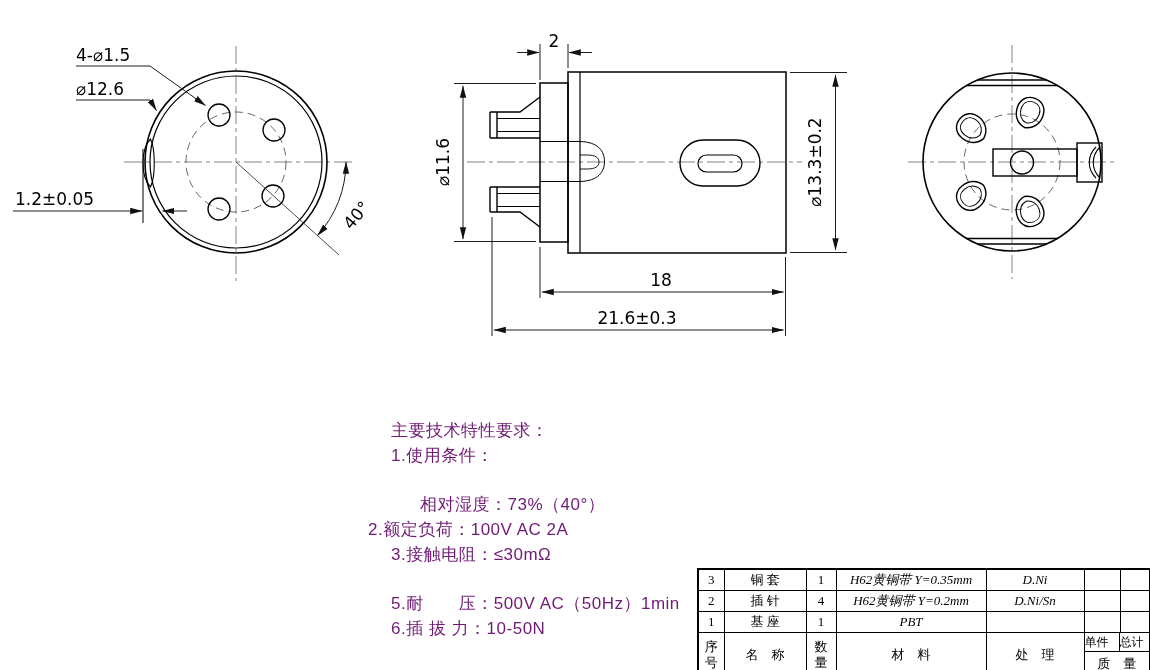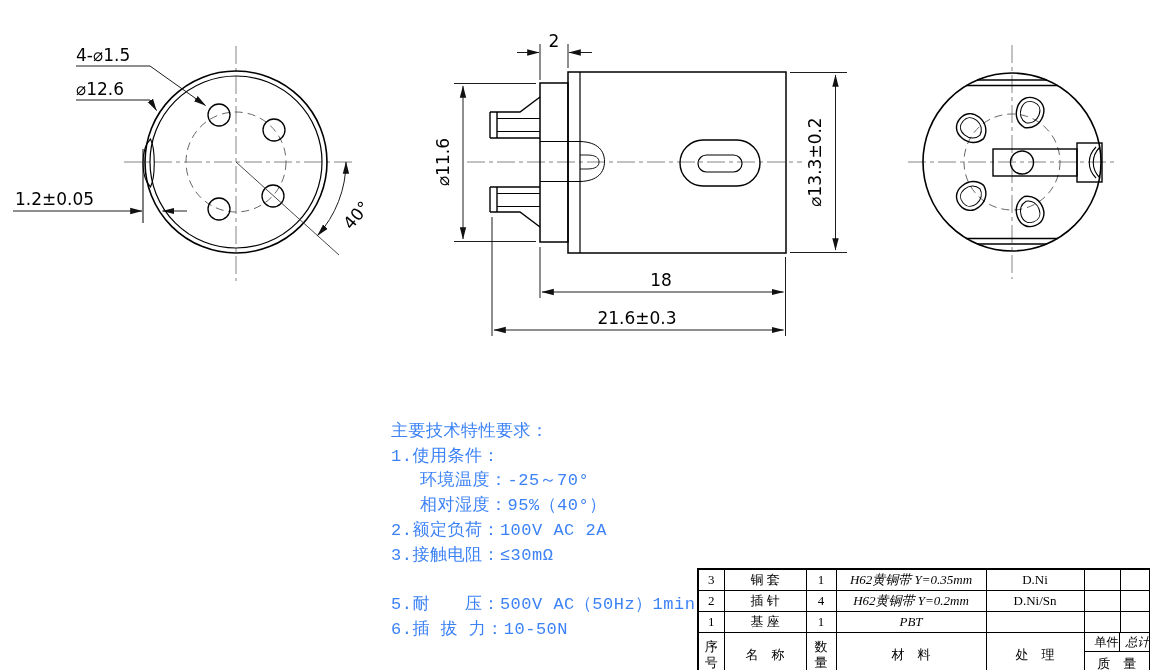--- a/index.html
+++ b/index.html
@@ -2,35 +2,35 @@
 <html><head>
 <meta charset="utf-8">
 <style>
   html,body{margin:0;padding:0;}
   body{width:1150px;height:670px;overflow:hidden;background:#fff;position:relative;
        font-family:"Liberation Serif", serif;}
   .page{position:absolute;left:0;top:0;width:1150px;height:670px;}
   svg{position:absolute;left:0;top:0;}
   svg text{fill:#000;font-family:"DejaVu Sans", sans-serif;font-size:17px;}
   .notes{position:absolute;left:0;top:0;width:1150px;height:670px;pointer-events:none;}
-  .note-line{position:absolute;font-size:17px;color:#3b82f6;white-space:pre;
-             font-family:Liberation Mono, monospace;letter-spacing:0.5px;}
+  .note-line{position:absolute;font-size:17px;color:#701a75;white-space:pre;
+             font-family:Liberation Sans, sans-serif;letter-spacing:0.5px;}
   table.parts{position:absolute;left:697px;top:568px;border-collapse:collapse;
               table-layout:fixed;width:452px;background:#fff;}
   table.parts td{border:1px solid #000;text-align:center;vertical-align:middle;
                  padding:0;font-size:13px;color:#000;overflow:hidden;}
   table.parts{border:2px solid #000;}
   td.mat{font-size:12px;font-style:italic;}
-  td.proc{font-size:12px;}
+  td.proc{font-size:12px;font-style:italic;}
   td.two-line{white-space:pre-line;line-height:16px;font-size:13px;}
   td.mass-cell{padding:0;}
   .mass-top{display:flex;height:18px;border-bottom:1px solid #000;}
-  .mass-top span{flex:none;display:block;font-size:12px;line-height:18px;text-align:right;}
+  .mass-top span{flex:none;display:block;font-size:12px;line-height:18px;text-align:left;}
   .mass-top span:first-child{width:34px;border-right:1px solid #000;}
-  .mass-top span:last-child{width:30px;font-style:italic;}
+  .mass-top span:last-child{width:30px;}
   .mass-bottom{font-size:13px;line-height:24px;text-align:center;}
 </style>
 </head>
 <body>
 
 <div class="page">
 
 <svg width="1150" height="670" viewBox="0 0 1150 670">
   <defs>
     <marker id="arw" viewBox="0 0 12 8" refX="11.5" refY="4" markerWidth="13" markerHeight="9" orient="auto-start-reverse">
@@ -175,23 +175,22 @@
         <path d="M0,-16.5 C8.5,-15 13.5,-8 13.5,0.5 C13.5,9.5 7.5,14.5 0,14.5 C-7.5,14.5 -13.5,9.5 -13.5,0.5 C-13.5,-8 -8.5,-15 0,-16.5 Z" stroke-width="1.4"></path>
         <path d="M0,-11.5 C6,-10.5 9.5,-5.5 9.5,0.5 C9.5,7 5.5,10.5 0,10.5 C-5.5,10.5 -9.5,7 -9.5,0.5 C-9.5,-5.5 -6,-10.5 0,-11.5 Z" stroke-width="1"></path>
       </g>
     </g>
   </g>
 </svg>
 
 <div class="notes">
   <div class="note-line" style="left:391px;top:419px">主要技术特性要求：</div>
   <div class="note-line" style="left:391px;top:444px">1.使用条件：</div>
-  <div class="note-line" style="left:420px;top:468px">环境温度：-25～70°</div>
-  <div class="note-line" style="left:420px;top:493px">相对湿度：95%（40°）</div>
-  <div class="note-line" style="left:391px;top:518px">2.额定负荷：100V AC 2A</div>
+  <div class="note-line" style="left:420px;top:493px">相对湿度：73%（40°）</div>
+  <div class="note-line" style="left:368px;top:518px">2.额定负荷：100V AC 2A</div>
   <div class="note-line" style="left:391px;top:543px">3.接触电阻：≤30mΩ</div>
   <div class="note-line" style="left:391px;top:592px">5.耐　　压：500V AC（50Hz）1min</div>
   <div class="note-line" style="left:391px;top:617px">6.插 拔 力：10-50N</div>
 </div>
 
 <table class="parts">
   <colgroup>
     <col style="width:26px">
         <col style="width:82px">
         <col style="width:30px">

